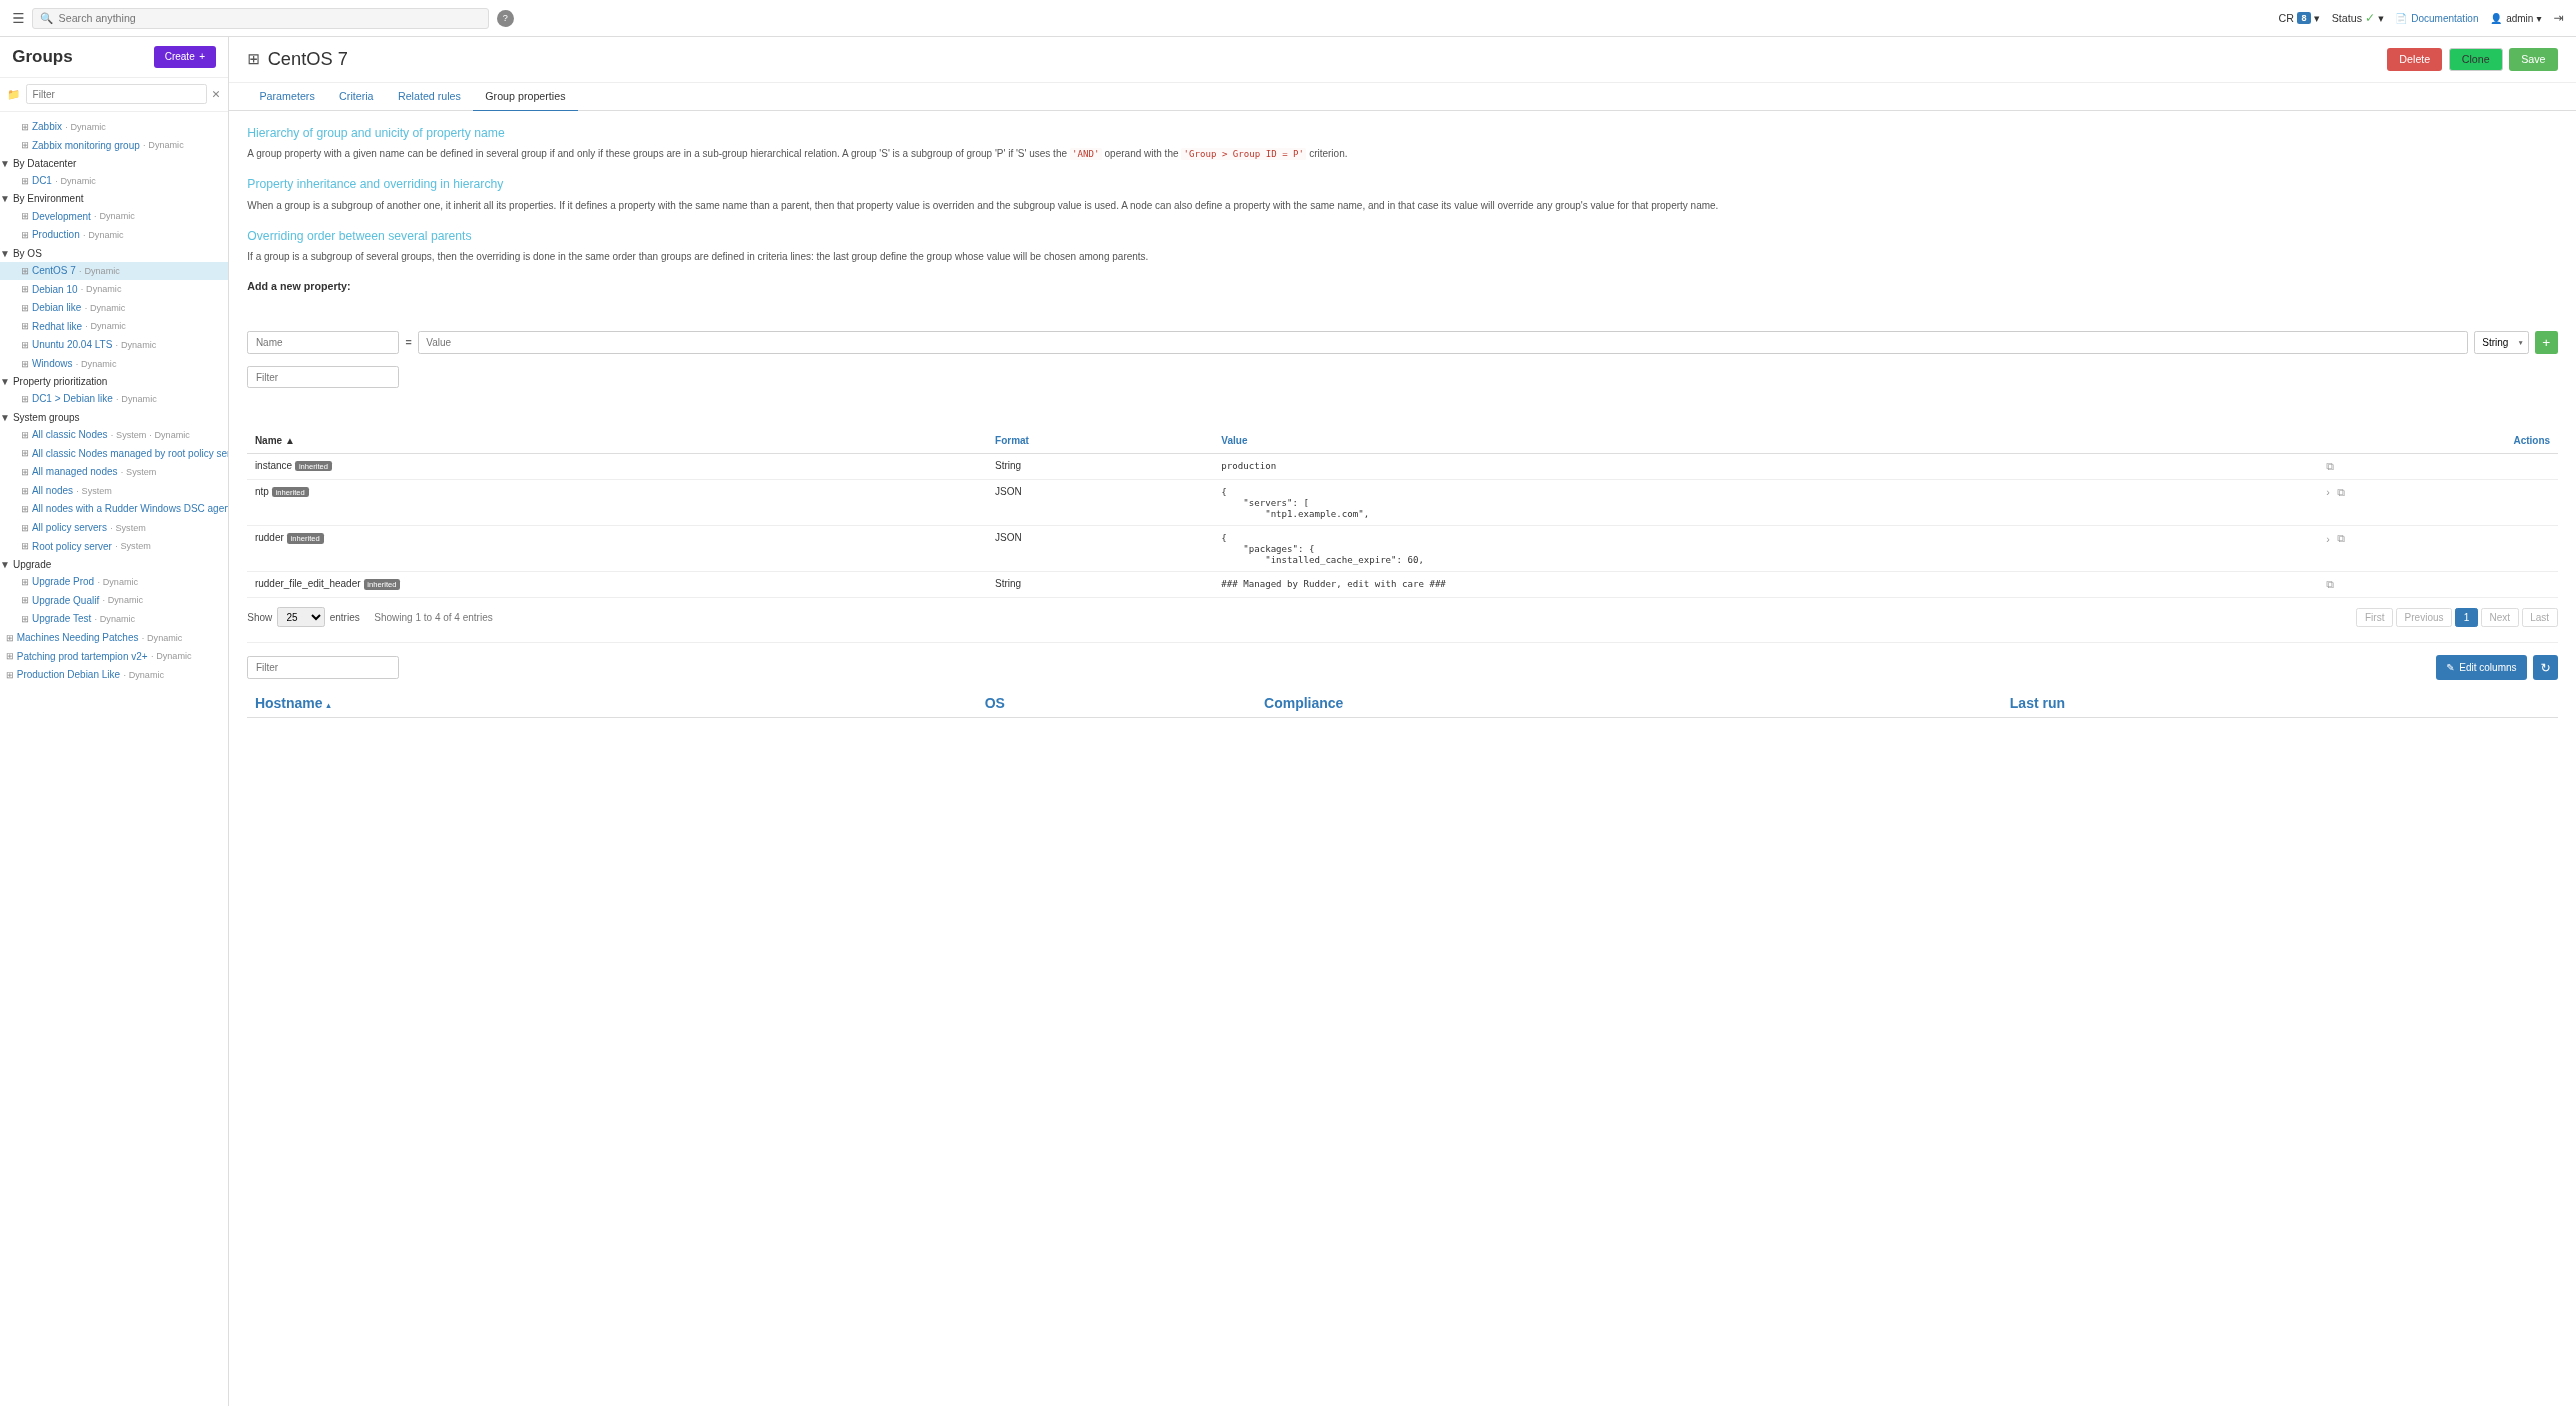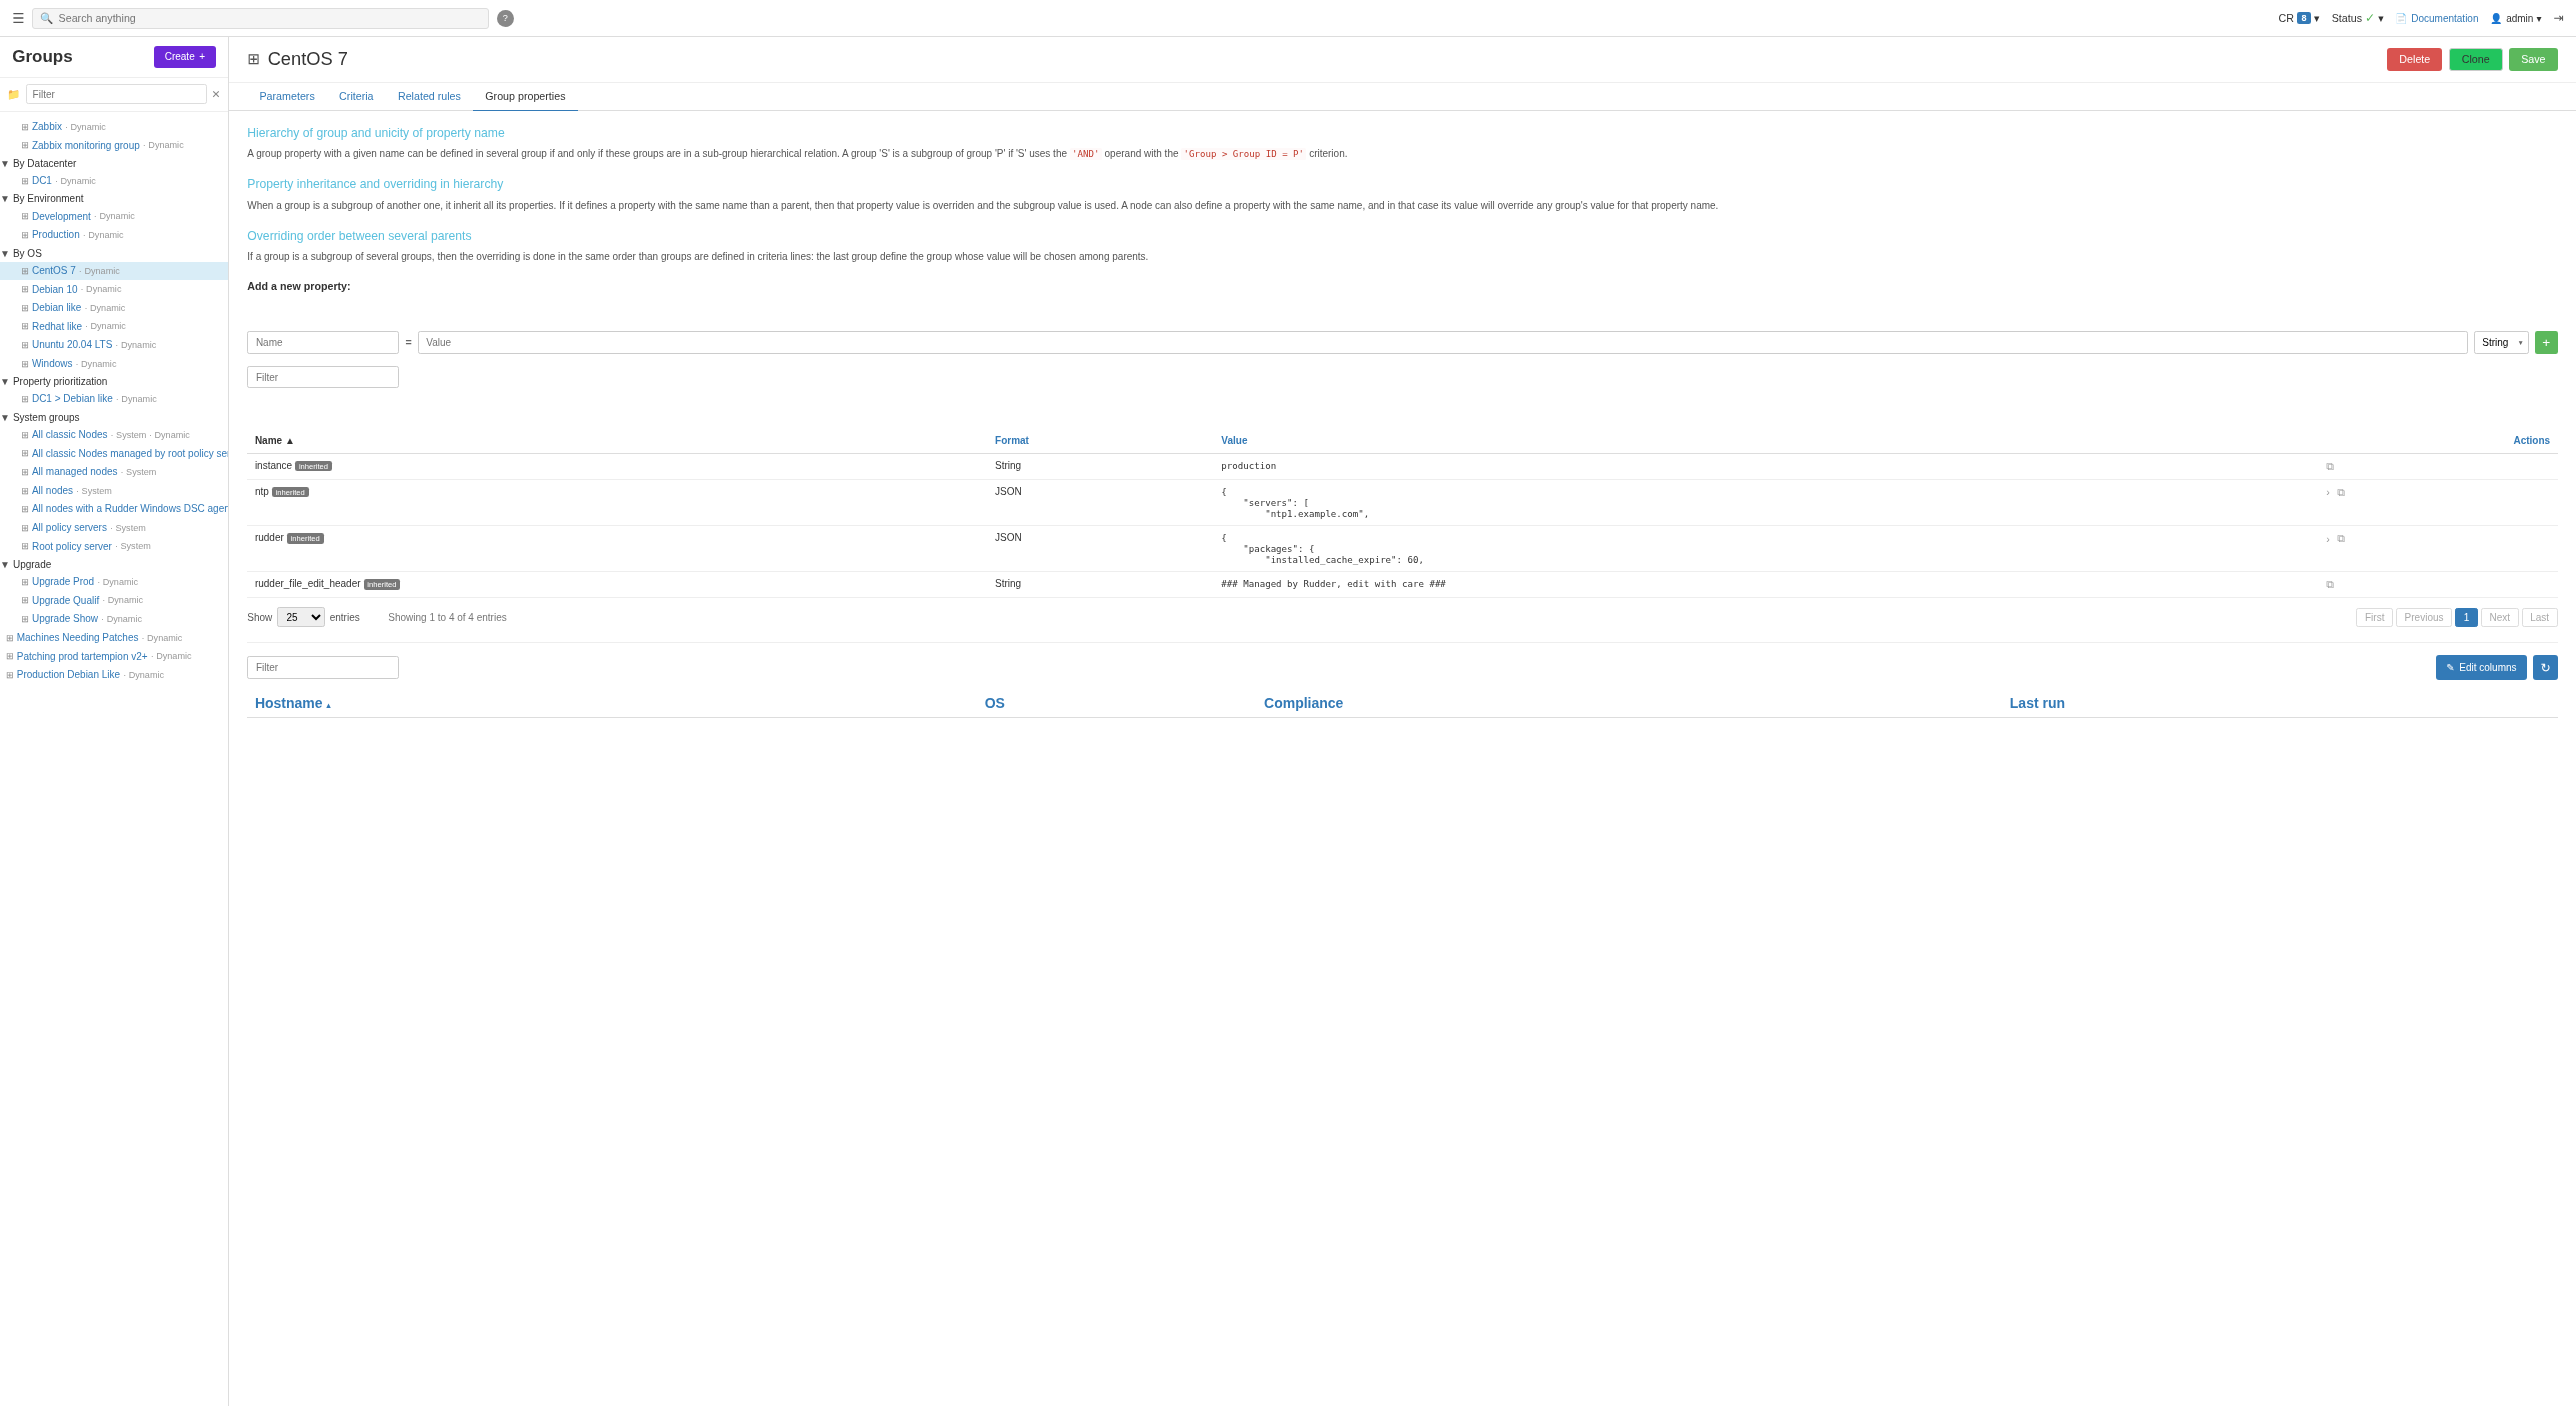--- a/index.html
+++ b/index.html
@@ -387,21 +387,21 @@
           <span class="item-name">Upgrade Prod</span>
           <span class="item-type"> · Dynamic</span>
         </div>
         <div class="tree-item">
           <span style="margin-left:21.3px" class="node-icon">⊞</span>
           <span class="item-name">Upgrade Qualif</span>
           <span class="item-type"> · Dynamic</span>
         </div>
         <div class="tree-item">
           <span style="margin-left:21.3px" class="node-icon">⊞</span>
-          <span class="item-name">Upgrade Show</span>
+          <span class="item-name">Upgrade Test</span>
           <span class="item-type"> · Dynamic</span>
         </div>
         <div class="tree-item">
           <span style="margin-left:6.1px" class="node-icon">⊞</span>
           <span class="item-name">Machines Needing Patches</span>
           <span class="item-type"> · Dynamic</span>
         </div>
         <div class="tree-item">
           <span style="margin-left:6.1px" class="node-icon">⊞</span>
           <span class="item-name">Patching prod tartempion v2+</span>
@@ -540,21 +540,21 @@
       <div class="table-footer">
         <div class="show-entries">
           <span>Show</span>
           <select class="show-select">
             <option selected="">25</option>
             <option>10</option>
             <option>50</option>
             <option>100</option>
           </select>
           <span>entries</span>
-          <span style="margin-left:24px; color:#777">Showing 1 to 4 of 4 entries</span>
+          <span style="margin-left:10px; color:#777">Showing 1 to 4 of 4 entries</span>
         </div>
         <div class="pagination-btns">
           <button class="pg-btn disabled">First</button>
           <button class="pg-btn disabled">Previous</button>
           <button class="pg-btn active">1</button>
           <button class="pg-btn disabled">Next</button>
           <button class="pg-btn disabled">Last</button>
         </div>
       </div>
 

